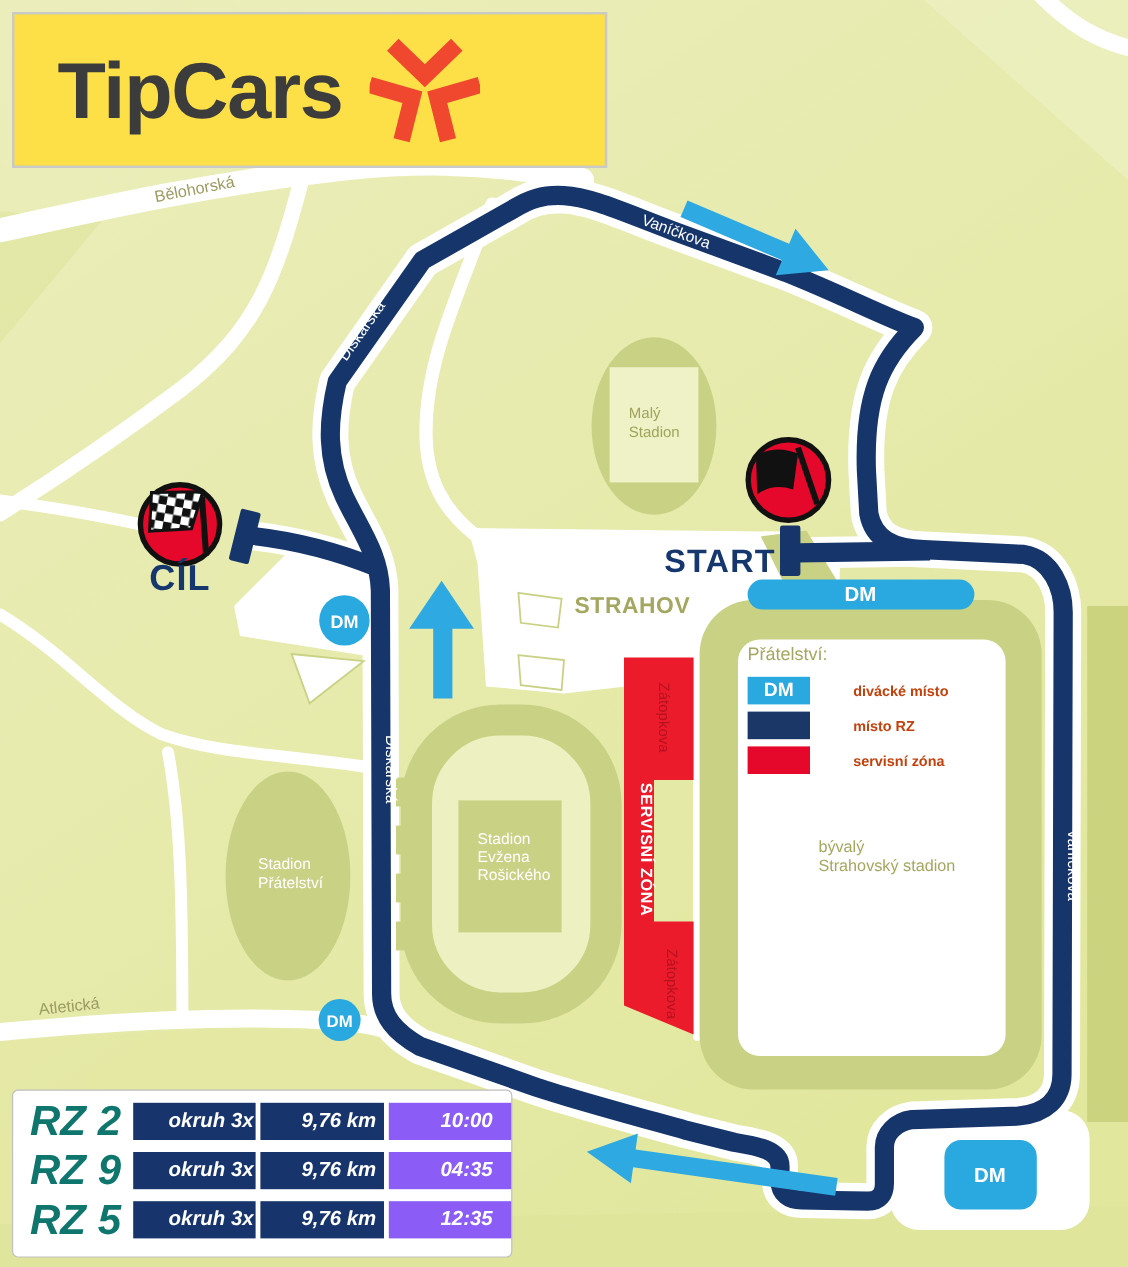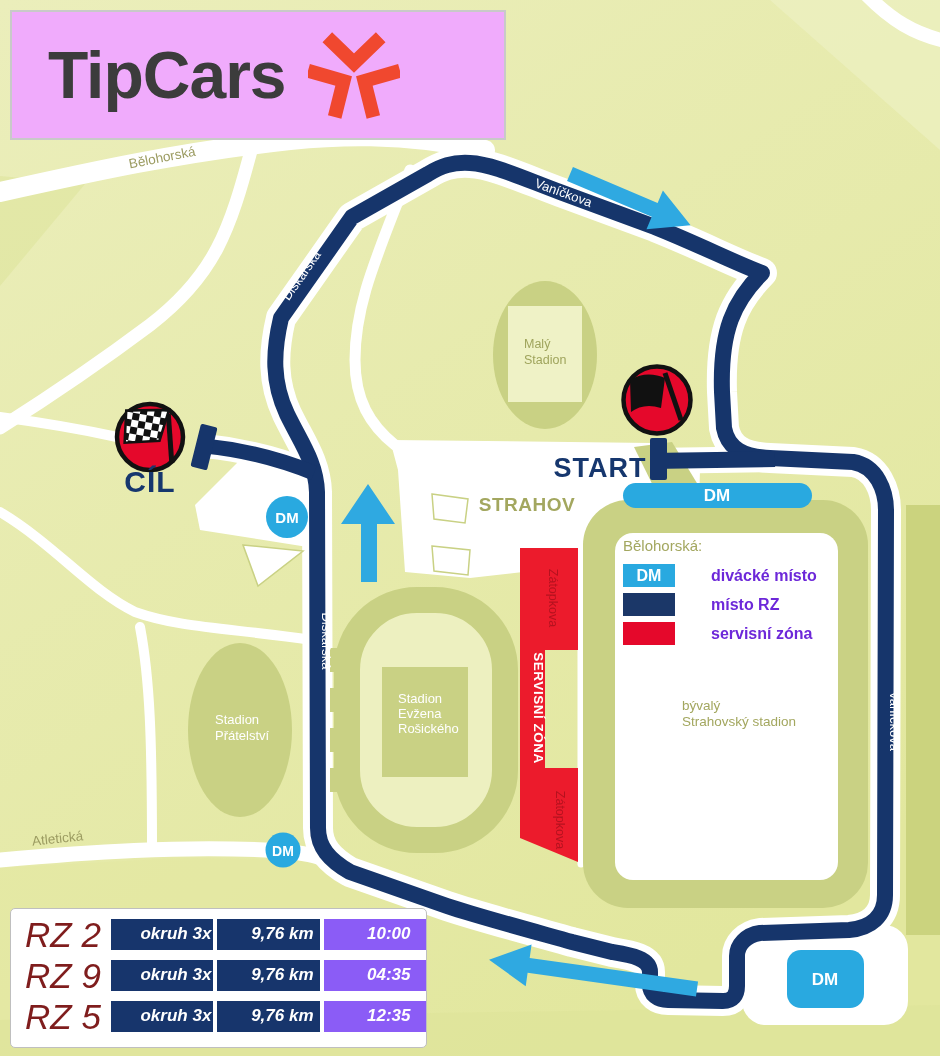--- a/index.html
+++ b/index.html
@@ -4,43 +4,43 @@
 <style>
   html,body{margin:0;padding:0;background:#fff;}
   body{width:940px;height:1056px;position:relative;overflow:hidden;
        font-family:"Liberation Sans",sans-serif;}
   #stage{position:absolute;left:0;top:0;width:940px;height:1056px;}
   svg{display:block;}
   svg text{font-family:"Liberation Sans",sans-serif;}
 
   
   .logo-box{position:absolute;left:10px;top:10px;width:456px;height:126px;
-    background:#f0abfc;border:2px solid #c9c9c9;display:flex;align-items:center;
+    background:#fde047;border:2px solid #c9c9c9;display:flex;align-items:center;
     padding-left:36px;box-sizing:content-box;z-index:30;}
   .brand{font-size:66px;font-weight:bold;color:#3c3c3c;letter-spacing:-1px;}
   .brand-icon{margin-left:22px;}
 
   
   .legend{position:absolute;left:621px;top:537px;width:212px;z-index:25;}
   .legend-title{font-size:15px;color:#a3a75f;margin:0 0 10px 2px;}
   .legend-row{display:flex;align-items:center;margin-bottom:6px;}
   .swatch{width:52px;height:23px;margin-left:2px;display:flex;align-items:center;
           justify-content:center;color:#fff;font-weight:bold;font-size:16px;}
   .swatch.dm{background:#29a9e0;}
   .swatch.route{background:#1b3768;}
   .swatch.service{background:#e5082b;}
-  .legend-label{margin-left:36px;font-size:16px;font-weight:bold;color:#6d28d9;}
+  .legend-label{margin-left:36px;font-size:12px;font-weight:bold;color:#c2410c;}
 
   
   .schedule{position:absolute;left:10px;top:908px;width:417px;height:140px;
     background:#fff;border:1px solid #bfbfbf;border-radius:5px;z-index:30;
     padding:9px 0 0 14px;box-sizing:border-box;}
   .sch-row{display:flex;align-items:center;height:32px;margin-bottom:9px;}
-  .stage{width:101px;font-size:35px;font-weight:normal;font-style:italic;
-         color:#7f1d1d;line-height:1;}
+  .stage{width:101px;font-size:35px;font-weight:bold;font-style:italic;
+         color:#0f766e;line-height:1;}
   .cell{width:92px;height:31px;margin-left:4px;display:flex;align-items:center;
         justify-content:center;color:#fff;font-weight:bold;font-style:italic;
         font-size:17px;padding-left:28px;}
   .cell.navy{background:#17356c;}
   .cell.red{background:#8b5cf6;}
 </style>
 </head>
 <body>
 
 <div id="stage">
@@ -208,21 +208,21 @@
       <g stroke="#F0482F" stroke-width="15" fill="none" stroke-linejoin="miter">
         <path d="M -29,-41 L 0,-13 L 29,-41"></path>
         <path transform="rotate(120)" d="M -29,-41 L 0,-13 L 29,-41"></path>
         <path transform="rotate(240)" d="M -29,-41 L 0,-13 L 29,-41"></path>
       </g>
     </svg>
   </span>
 </div>
 
 <div class="legend">
-  <div class="legend-title">Bělohorská:</div>
+  <div class="legend-title">Přátelství:</div>
   <div class="legend-row">
     <div class="swatch dm">DM</div>
     <div class="legend-label">divácké místo</div>
   </div>
   <div class="legend-row">
     <div class="swatch route"></div>
     <div class="legend-label">místo RZ</div>
   </div>
   <div class="legend-row">
     <div class="swatch service"></div>

